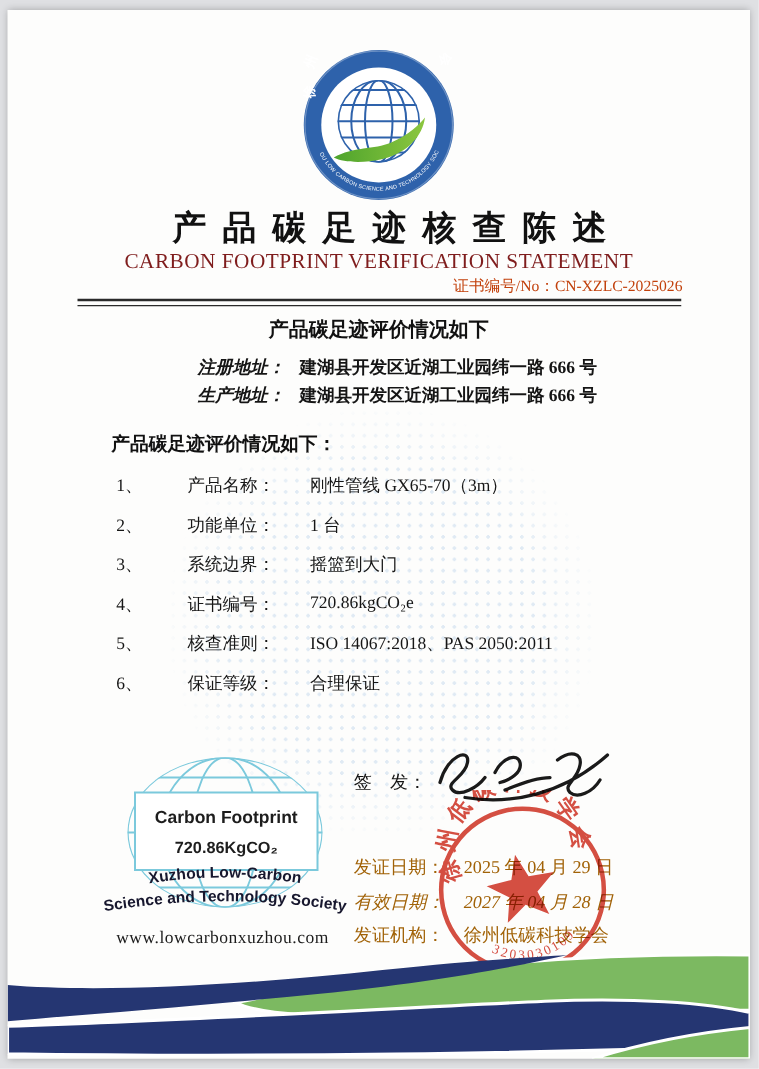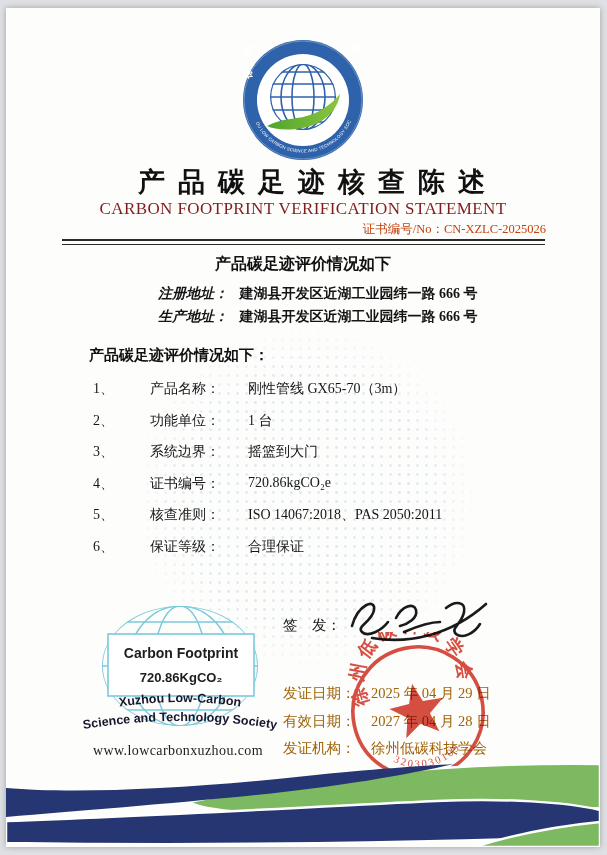--- a/index.html
+++ b/index.html
@@ -59,21 +59,21 @@
   .badge-url{
     left:40px;top:735px;width:264px;text-align:center;
     font-size:14px;letter-spacing:.4px;color:#1c1c1c;
   }
   .sign-label{left:277px;top:608px;font-size:14.5px;color:#141414;}
   .sig-svg{left:332px;top:584px;width:160px;height:58px;}
   .signoff-row{left:277px;font-size:14.5px;color:#a16207;}
   .signoff-row .val{position:absolute;left:80px;width:230px;white-space:nowrap;}
   .signoff-row .lbl{white-space:nowrap;}
   .row-issue{top:676px;}
-  .row-valid{top:704px;}
+  .row-valid{top:704px;font-style:italic;}
   .row-org{top:731px;}
   .signoff-row .val{left:88px;}
   .seal-svg{left:332px;top:624px;width:160px;height:160px;opacity:.9;mix-blend-mode:multiply;}
   .footer-svg{left:0;top:752px;width:594px;height:87px;}
 </style>
 </head>
 <body>
 
 <div class="page">
 

